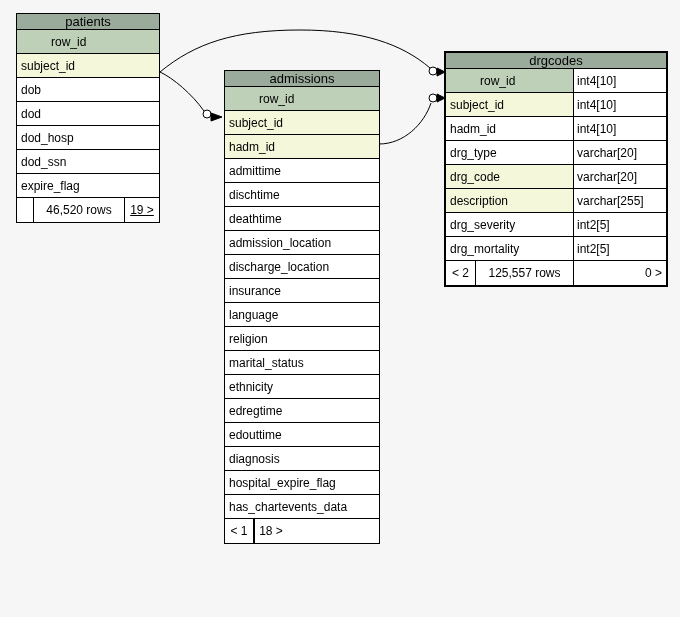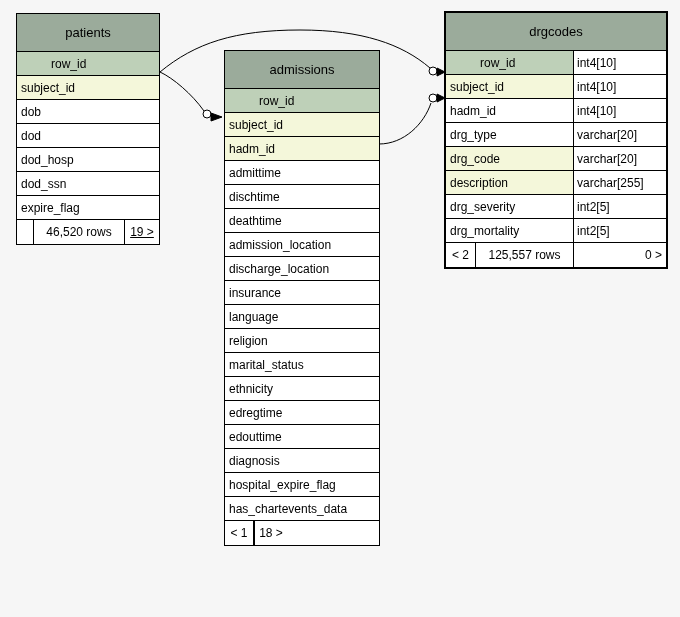--- a/index.html
+++ b/index.html
@@ -19,23 +19,23 @@
     color: var(--text);
     overflow: hidden;
   }
   .stage { position: relative; width: 680px; height: 617px; }
   .db-table {
     position: absolute;
     border: 1px solid var(--border);
     background: var(--cell-bg);
     font-size: 12px;
   }
-  .db-table.focus { border-width: 2px; }
+  .db-table.focus { border-width: 2px; margin-top: 40px; }
   .tbl-header {
-    height: 38px;
+    height: 16px;
     background: var(--header-bg);
     display: flex; align-items: center; justify-content: center;
     font-size: 13px;
     border-bottom: 1px solid var(--border);
   }
   .tbl-row {
     height: 24px;
     display: flex; align-items: center;
     background: var(--cell-bg);
     border-bottom: 1px solid var(--border);
@@ -119,21 +119,21 @@
     <div class="tbl-row">
         <span class="col-name">expire_flag</span>
       </div>
     <div class="tbl-footer">
       <span class="f-left" style="width:17px;"></span>
       <span class="f-rows">46,520 rows</span>
       <span class="f-right" style="width:35px;text-decoration:underline;">19 &gt;</span>
     </div>
   </div>
 
-  <div class="db-table" style="left:224px; top:50px; width:156px;">
+  <div class="db-table" style="left:224px; top:70px; width:156px;">
     <div class="tbl-header">admissions</div>
     <div class="tbl-row hl-pk">
         <span class="col-name">row_id</span>
       </div>
     <div class="tbl-row hl-indexed">
         <span class="col-name">subject_id</span>
       </div>
     <div class="tbl-row hl-indexed">
         <span class="col-name">hadm_id</span>
       </div>

